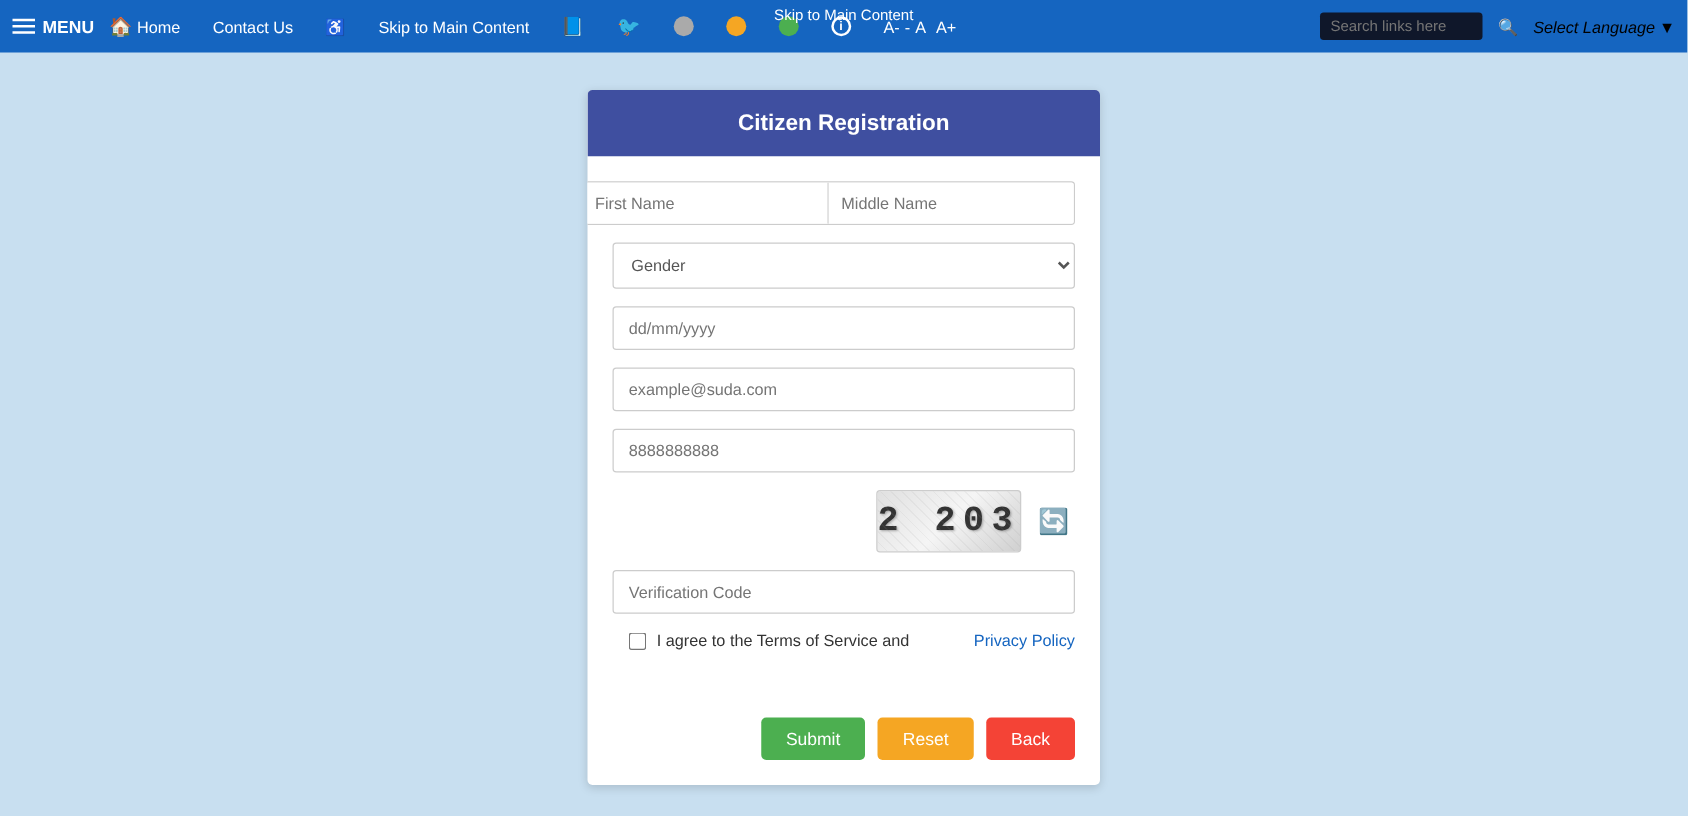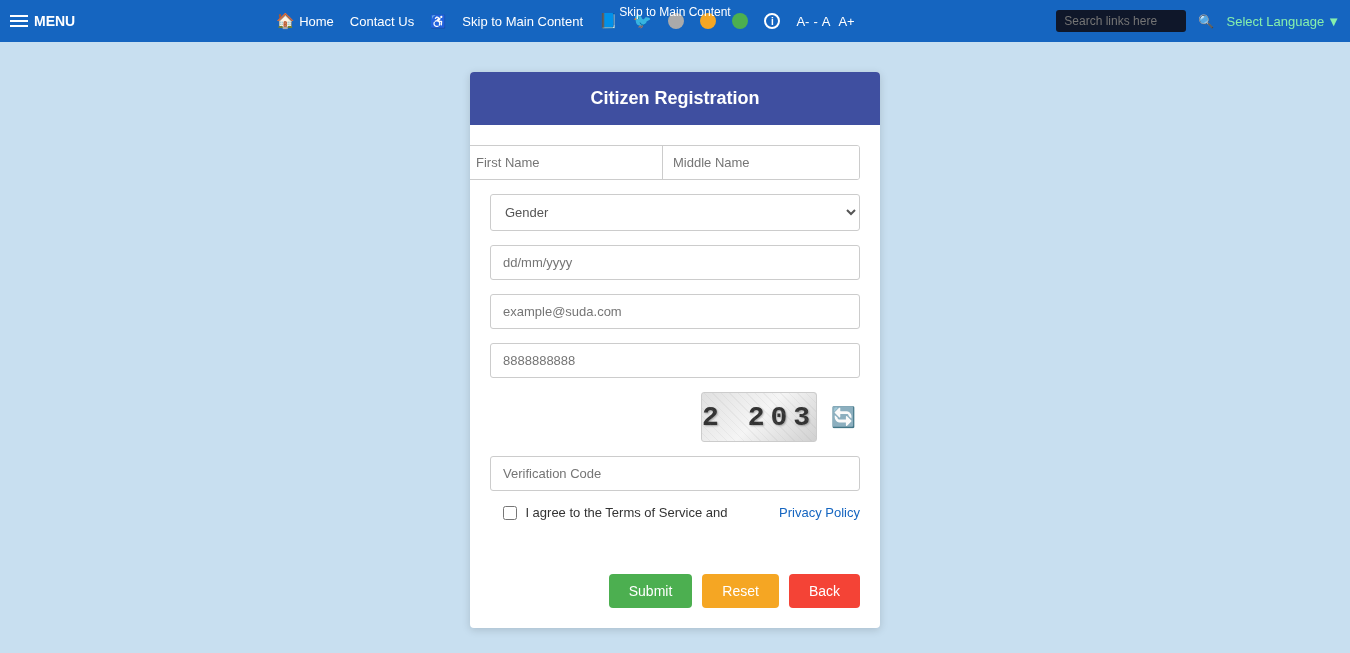--- a/index.html
+++ b/index.html
@@ -37,22 +37,21 @@
     .hamburger-icon span {
       display: block;
       width: 18px;
       height: 2px;
       background: white;
     }
     .navbar-center {
       flex: 1;
       display: flex;
       align-items: center;
-      justify-content: center;
-      gap: 16px;
+      gap: 26px;
     }
     .navbar-center a {
       color: white;
       text-decoration: none;
       font-size: 13px;
     }
     .home-icon { font-size: 15px; }
     .circle-icon {
       width: 16px;
       height: 16px;
@@ -89,26 +88,27 @@
       color: #999;
     }
     .search-btn {
       background: none;
       border: none;
       color: white;
       cursor: pointer;
       font-size: 13px;
     }
     .select-lang {
-      color: #86efac;
+      color: #000000;
       font-size: 13px;
       cursor: pointer;
       display: flex;
       align-items: center;
       gap: 3px;
+      font-style: italic;
     }
 
     
     .main-content {
       display: flex;
       justify-content: center;
       align-items: flex-start;
       padding: 30px 20px;
     }
 

